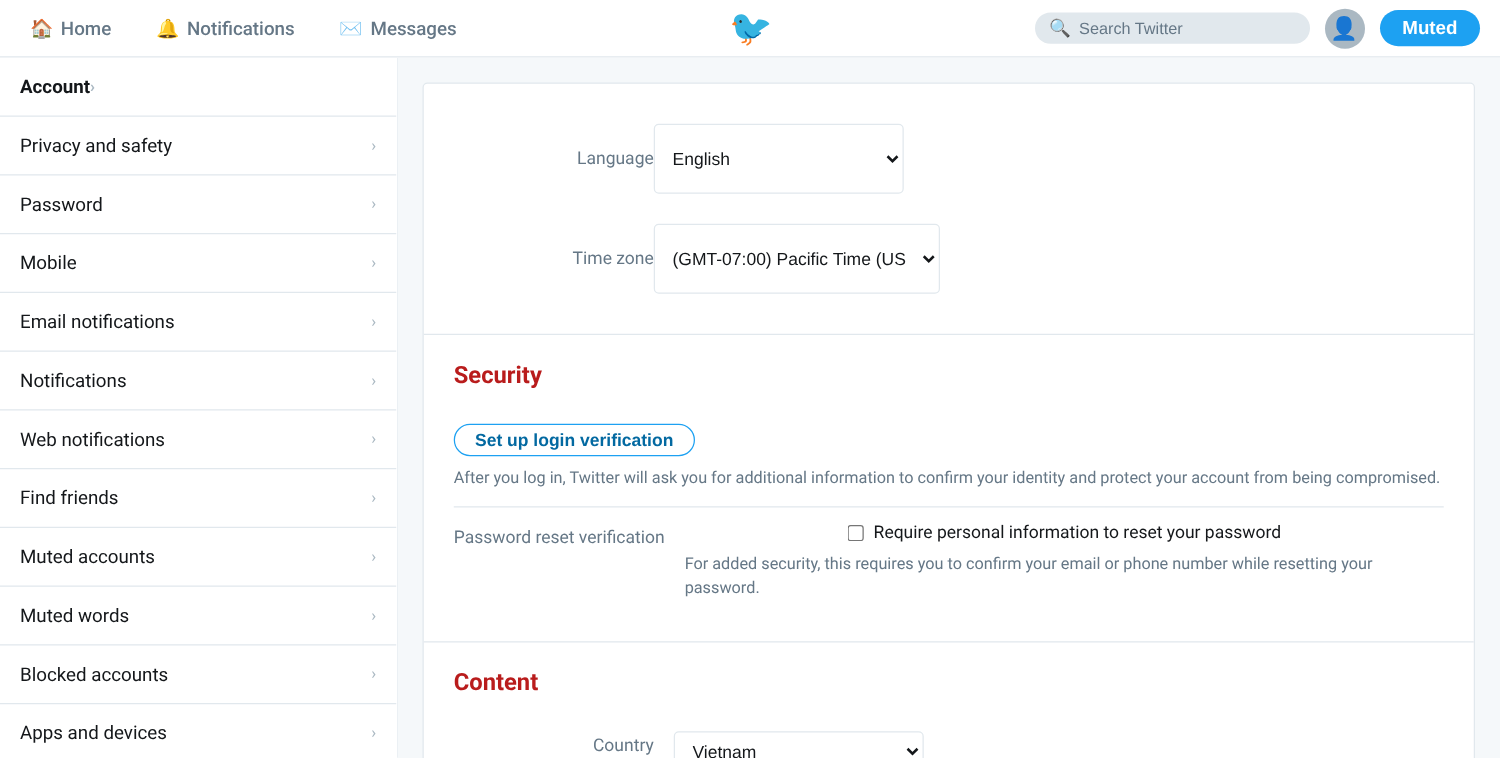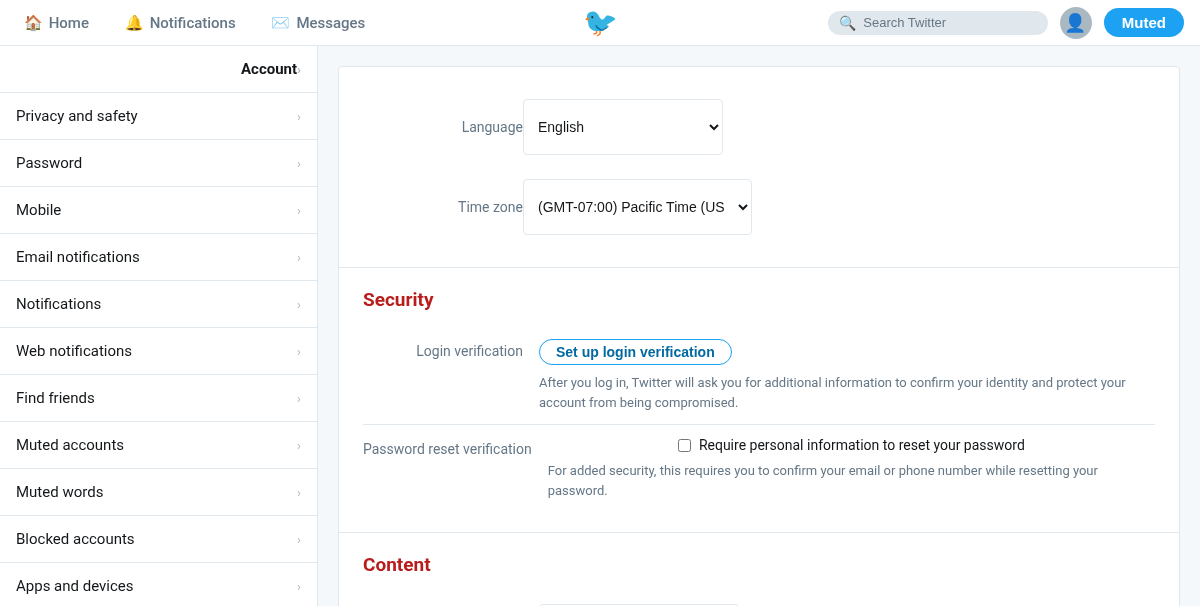--- a/index.html
+++ b/index.html
@@ -78,21 +78,21 @@
       display: flex; align-items: center; justify-content: space-between;
       padding: 14px 16px;
       border-bottom: 1px solid #e1e8ed;
       cursor: pointer;
       color: #14171a;
       font-size: 15px;
     }
     .sidebar-item .chevron { color: #aab8c2; font-size: 13px; }
 
     .sidebar-section-header {
-      display: flex; align-items: center; justify-content: flex-end;
+      display: flex; align-items: center; justify-content: flex-start;
       padding: 14px 16px;
       border-bottom: 1px solid #e1e8ed;
       font-weight: 700;
       font-size: 15px;
       cursor: pointer;
     }
     .sidebar-section-header .chevron { color: #aab8c2; font-size: 13px; }
 
     
     .main-content {
@@ -299,21 +299,20 @@
         <div class="form-row">
           <span class="form-label">Time zone</span>
           <select class="form-control"><option>(GMT-07:00) Pacific Time (US</option></select>
         </div>
       </div>
 
       <div class="content-section">
         <div class="section-title">Security</div>
 
         <div class="security-row">
-          <div class="security-label">Login verification</div>
           <div class="security-content">
             <button class="setup-btn">Set up login verification</button>
             <p class="description-text">After you log in, Twitter will ask you for additional information to confirm your identity and protect your account from being compromised.</p>
           </div>
         </div>
 
         <div class="security-row">
           <div class="security-label">Password reset verification</div>
           <div class="security-content">
             <div class="checkbox-row">

